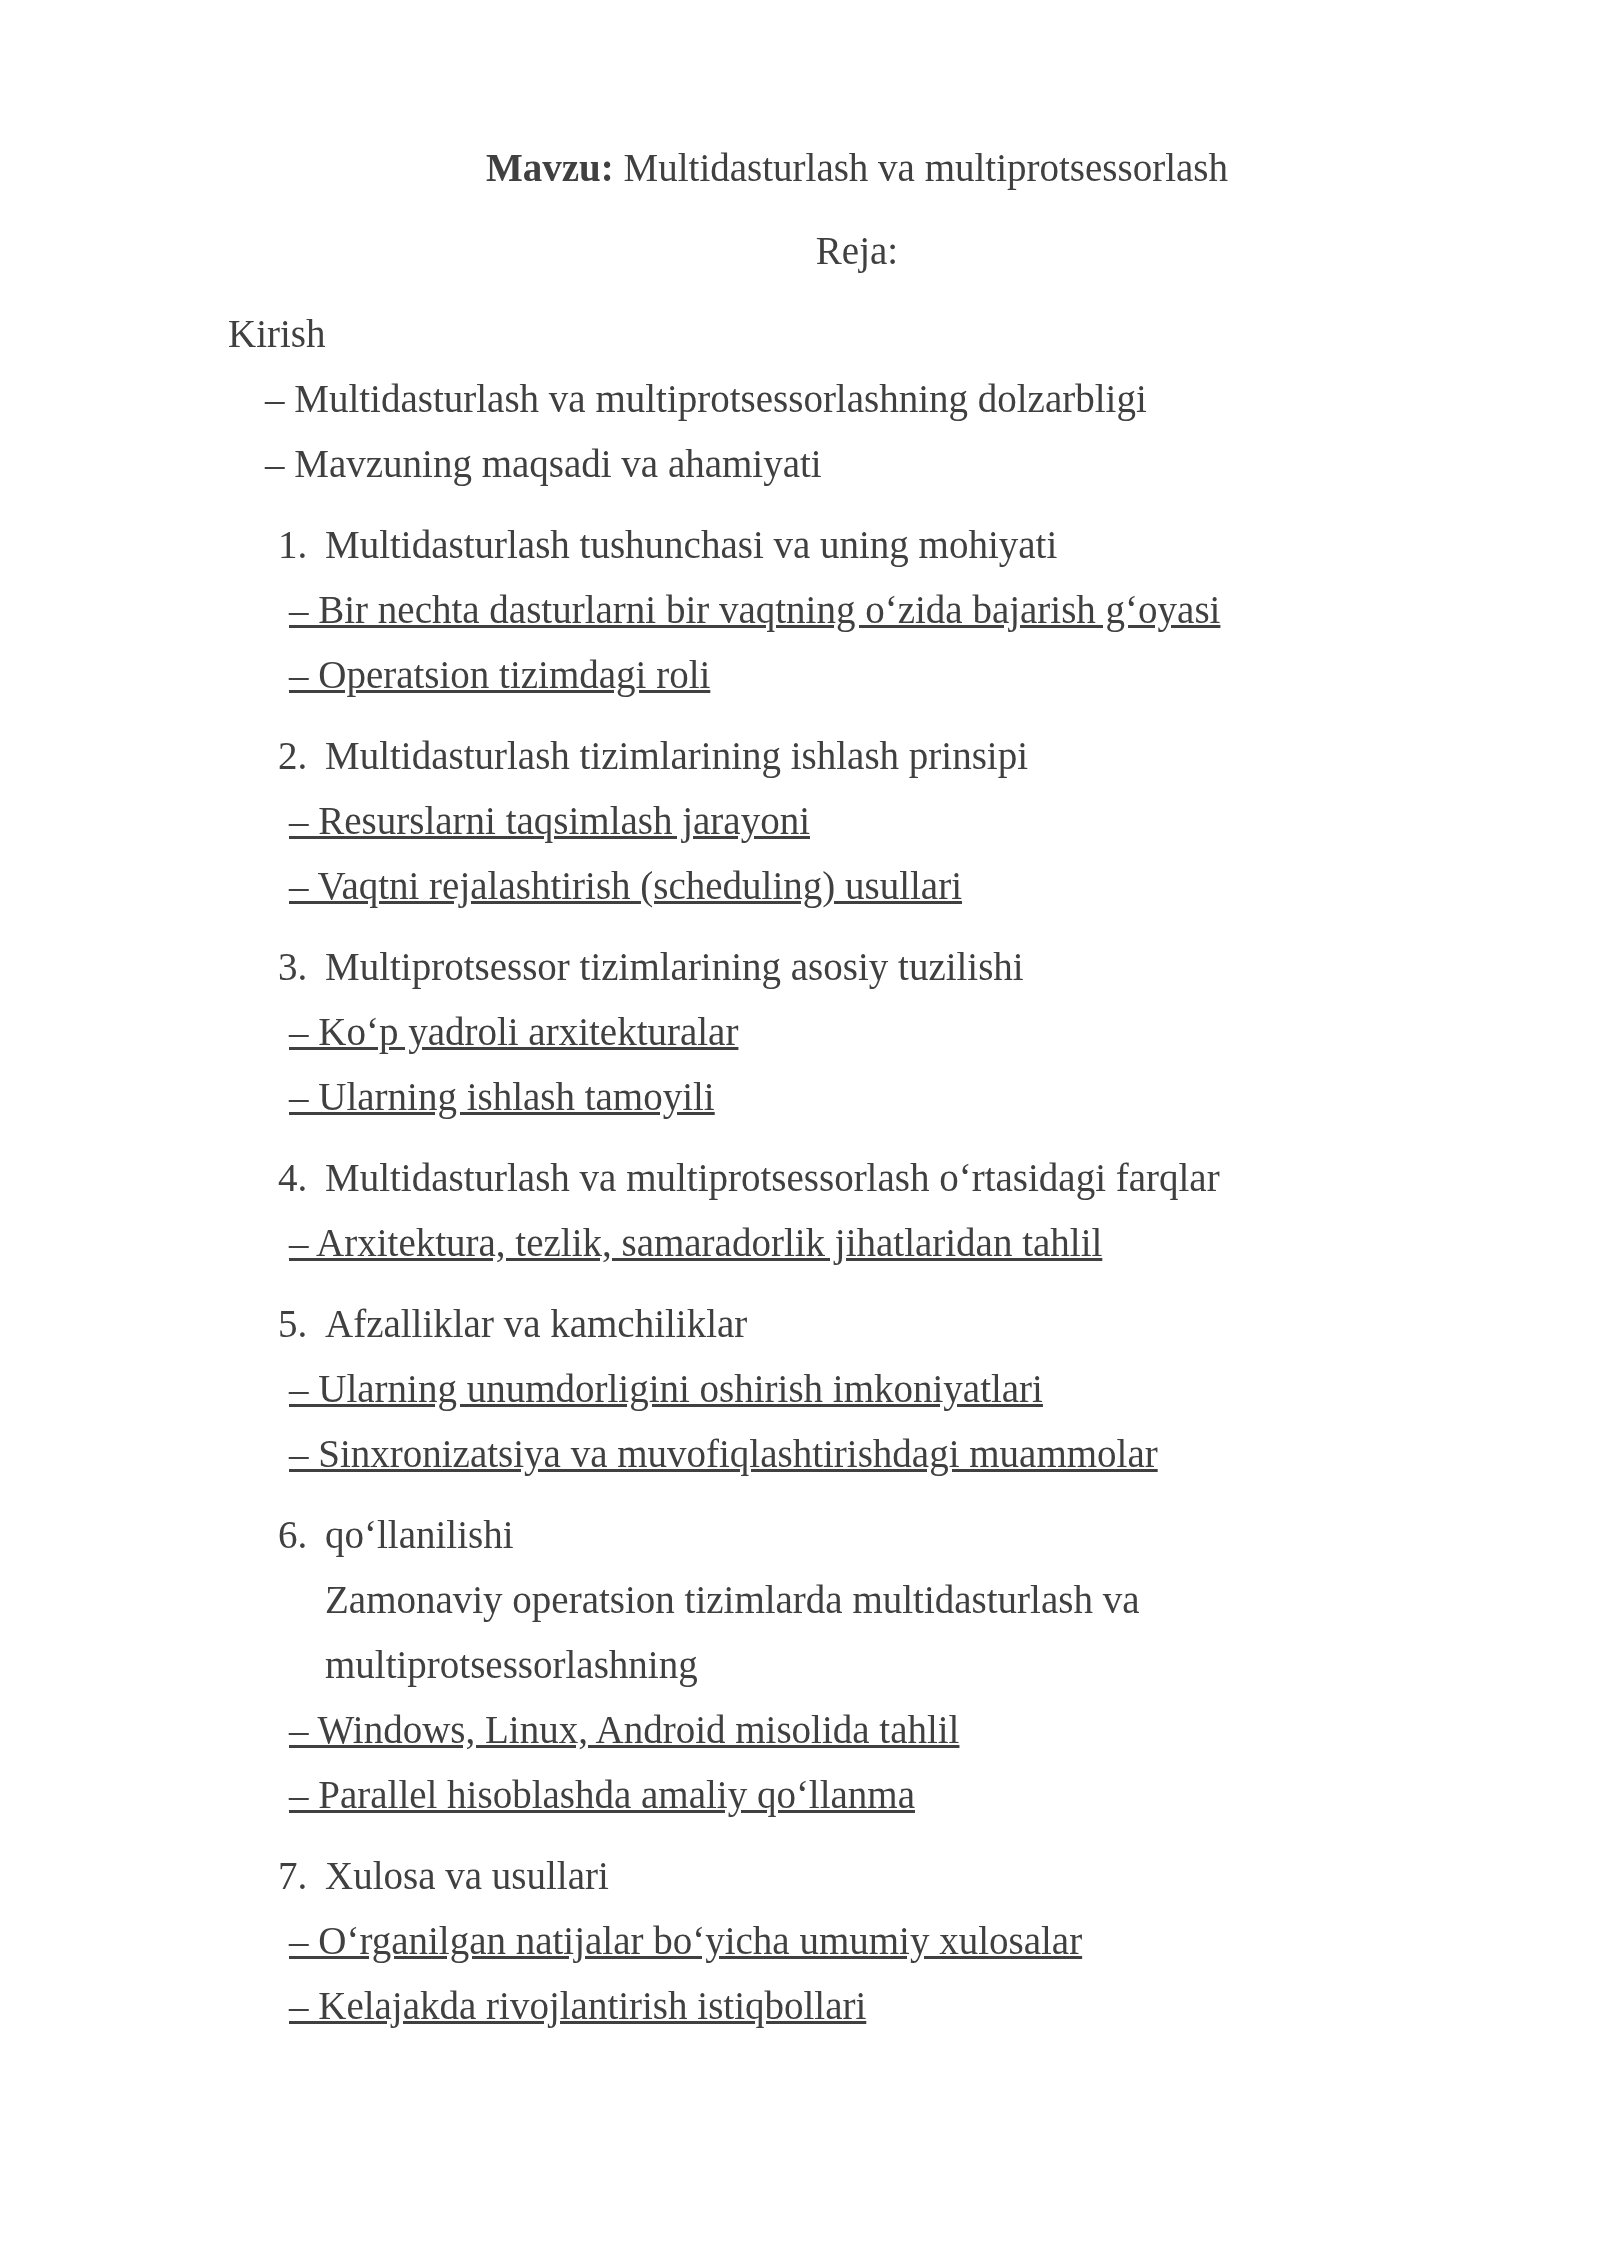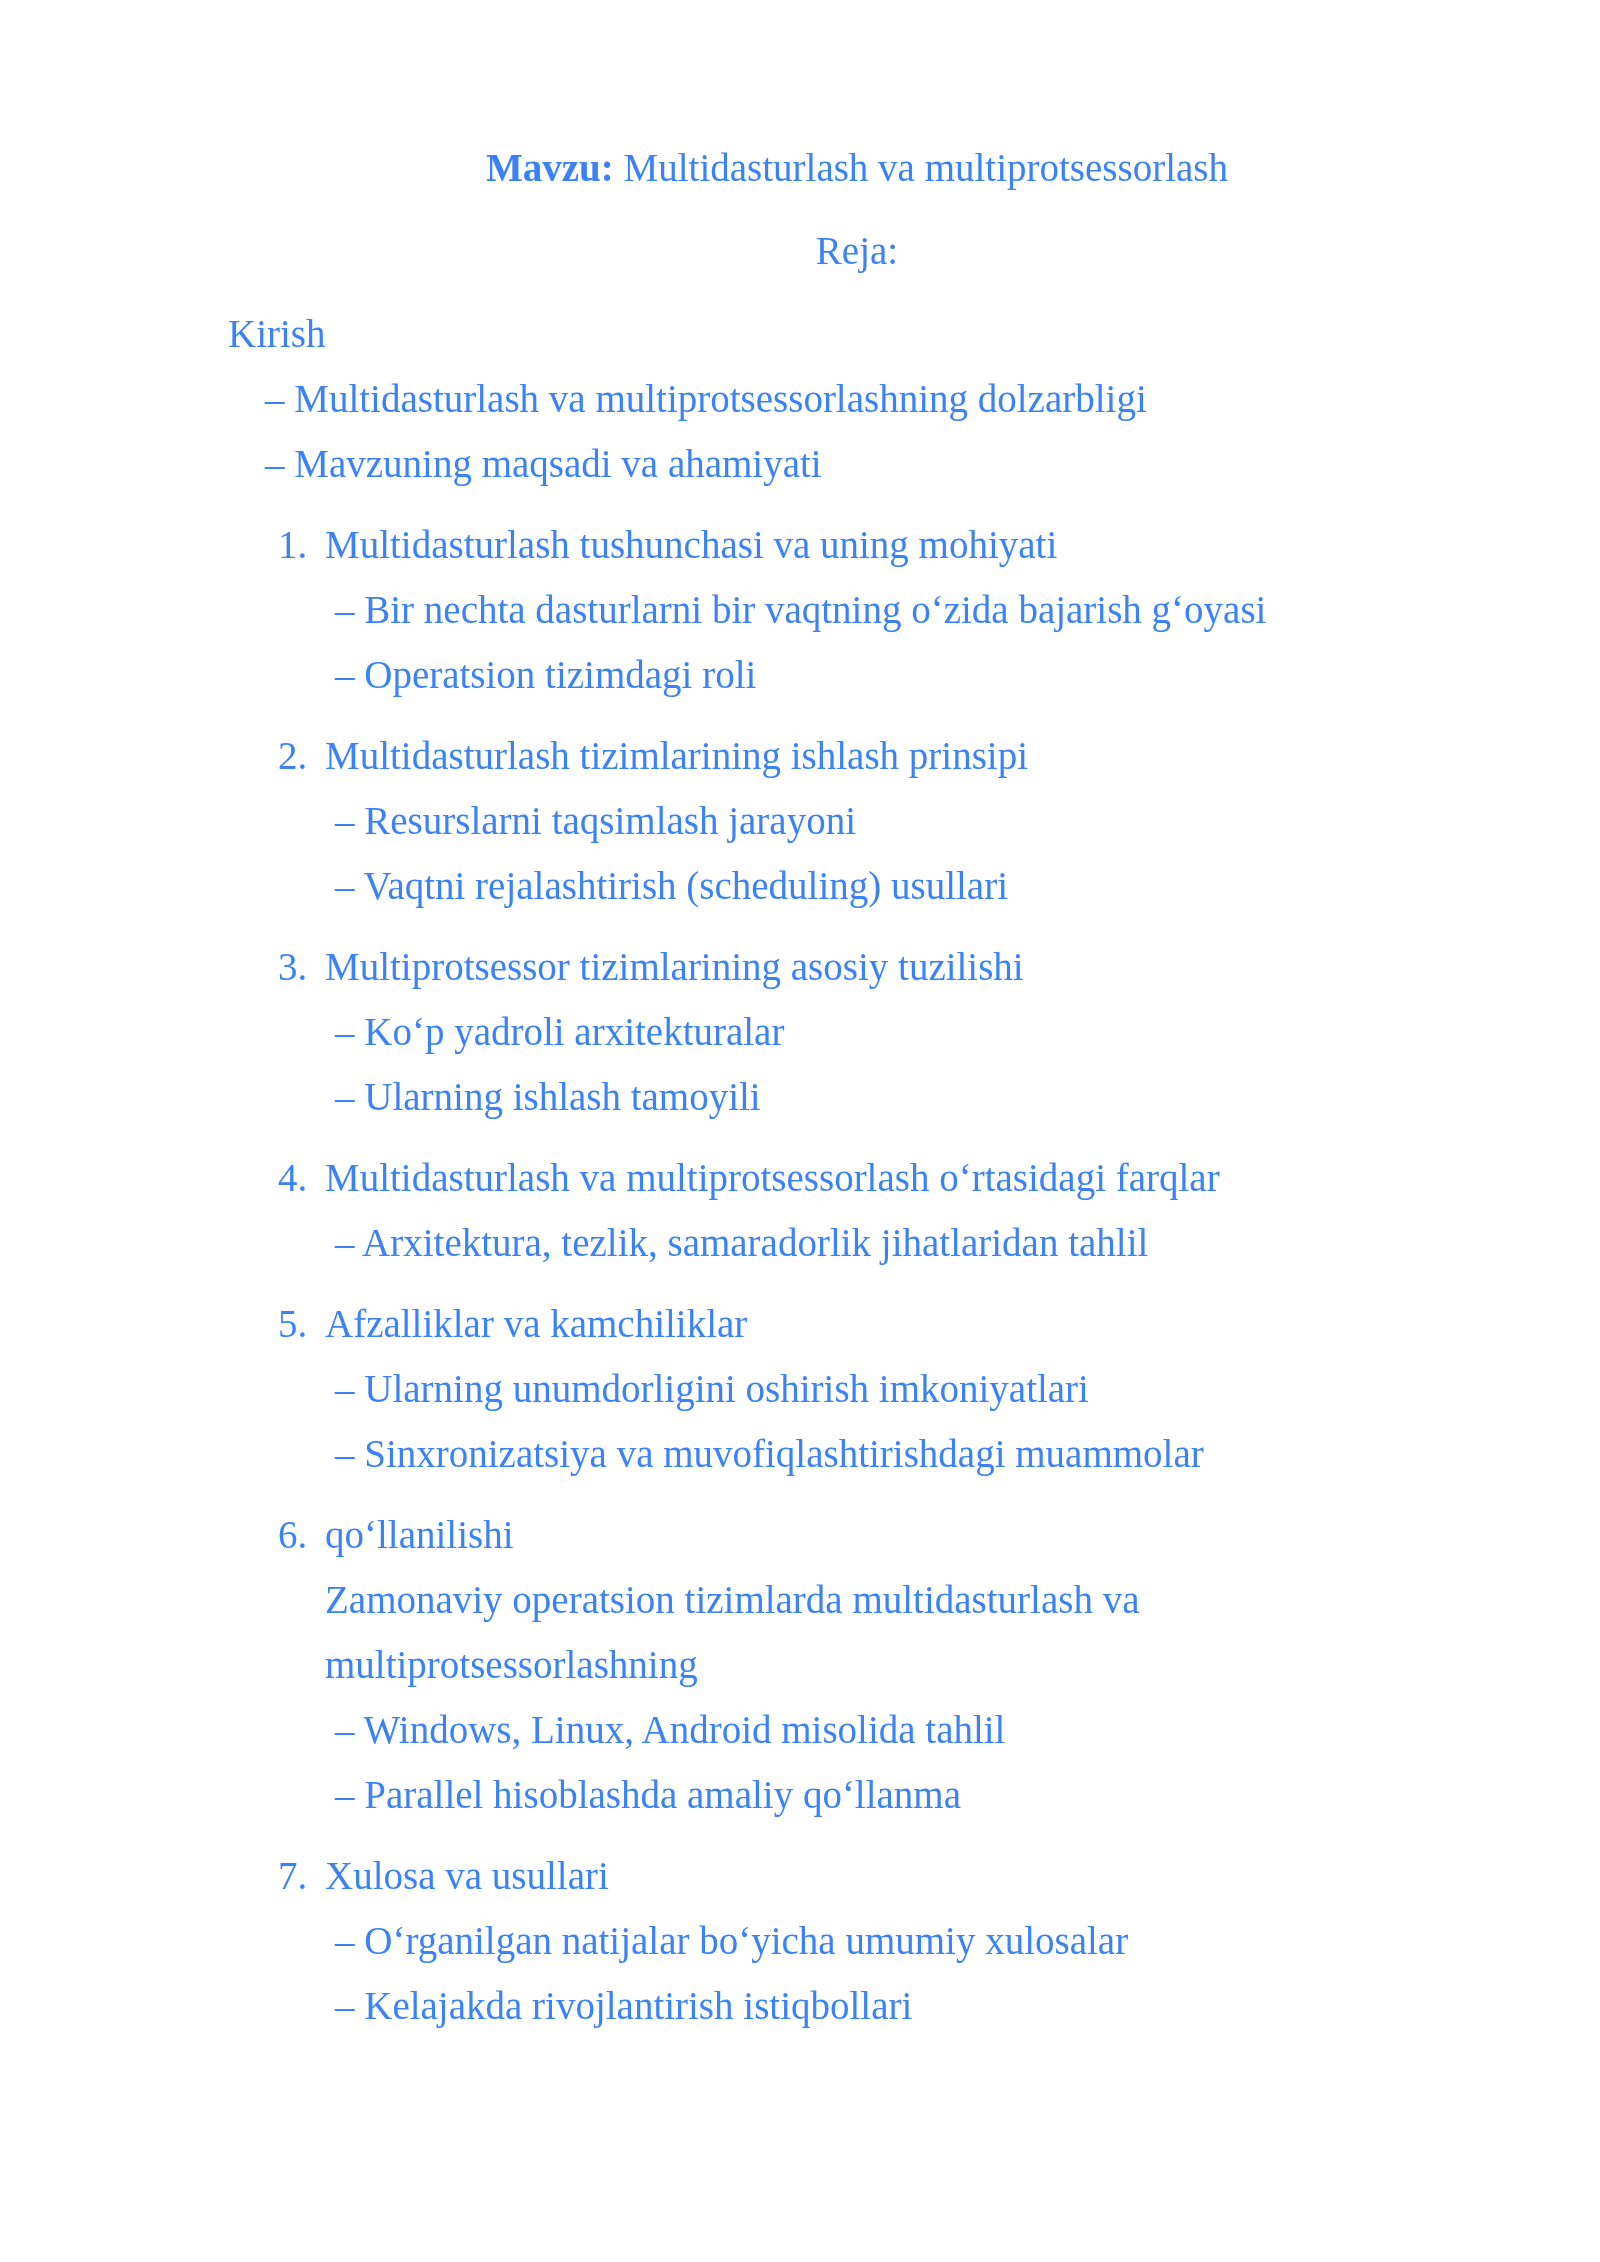--- a/index.html
+++ b/index.html
@@ -1,38 +1,38 @@
 <!DOCTYPE html>
 <html><head>
 <meta charset="utf-8">
 <style>
   html, body { margin: 0; padding: 0; background: #ffffff; }
   .page {
     position: relative;
     width: 1600px;
     height: 2262px;
     background: #ffffff;
-    color: #3b82f6;
+    color: #404040;
     font-family: "Liberation Serif", serif;
     font-size: 39px;
     line-height: 65px;
     box-sizing: border-box;
     padding: 135px 114px 0 228px;
     overflow: hidden;
   }
   p { margin: 0; }
   .center { text-align: center; }
   .bold { font-weight: bold; }
   .mt { margin-top: 18px; }
   .dash1 { margin-left: 37px; }
   .section { margin-top: 16px; }
   .num-row { display: flex; padding-left: 50px; }
   .num { flex: none; width: 47px; }
   .ntext { flex: 1 1 auto; }
-  .dash2 { margin-left: 107px; }
+  .dash2 { margin-left: 61px; text-decoration: underline; }
 </style>
 </head>
 <body>
 
 <div class="page">
   <p class="center"><span class="bold">Mavzu:</span><span> Multidasturlash va multiprotsessorlash</span></p>
   <p class="center mt">Reja:</p>
   <p class="mt">Kirish</p>
   <div id="intro-items">
       <div class="dash1">– Multidasturlash va multiprotsessorlashning dolzarbligi</div>

